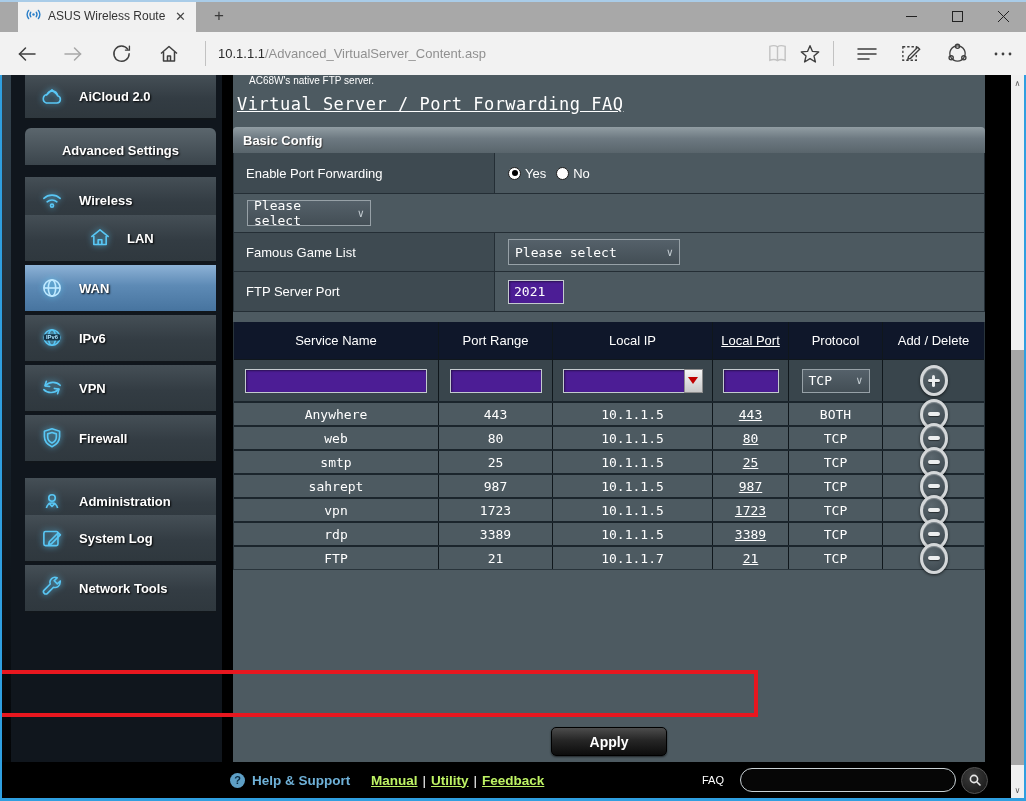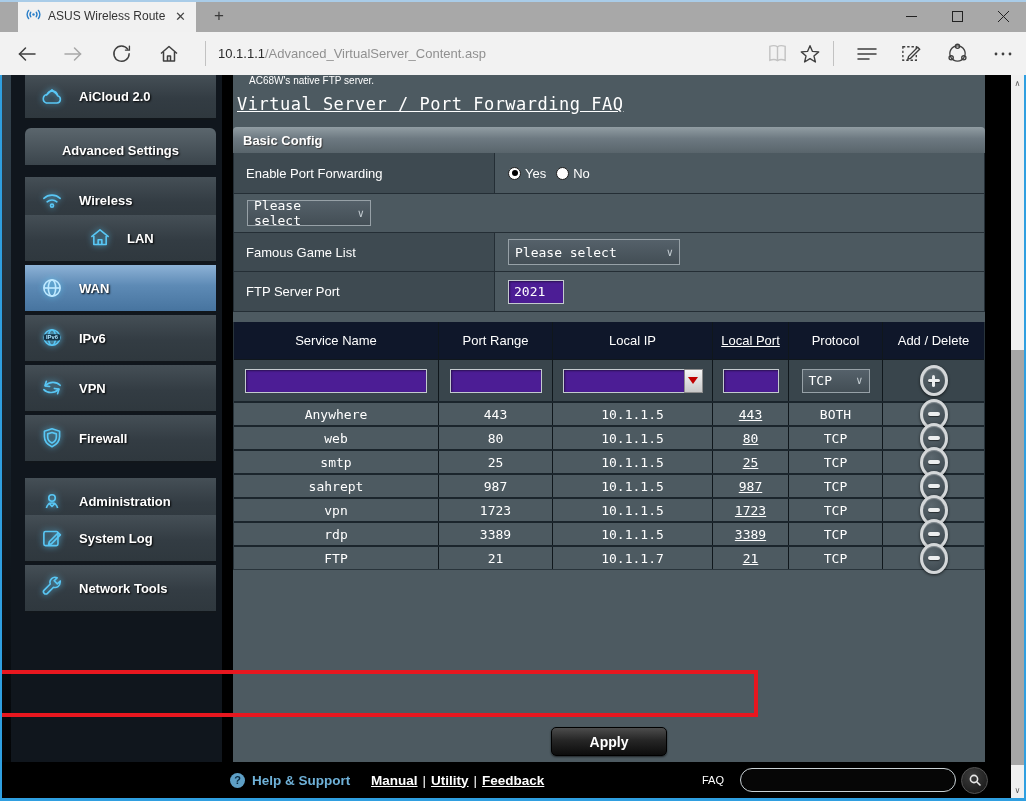--- a/index.html
+++ b/index.html
@@ -103,21 +103,21 @@
   .red-frame { position:absolute; left:229px; top:595px; width:762px; height:47px;
     border:4px solid #e8171f; z-index:8; pointer-events:none; }
   
   .footer { position:absolute; left:0; top:687px; width:1011px; height:36px; background:#000;
     display:flex; align-items:center; }
   .help { position:absolute; left:230px; display:flex; align-items:center; gap:7px;
     color:#6fb1d8; font-weight:bold; font-size:13.5px; }
   .qmark { width:15px; height:15px; border-radius:50%; background:#5e9fc6; color:#07293f;
     font-size:11px; font-weight:bold; display:flex; align-items:center; justify-content:center; }
   .flinks { position:absolute; left:371px; font-size:13.5px; color:#fff; font-weight:bold; }
-  .flinks a { color:#ffffff; text-decoration:underline; }
+  .flinks a { color:#bef264; text-decoration:underline; }
   .fsep { font-weight:normal; padding:0 5px; }
   .faq-lab { position:absolute; left:702px; color:#fff; font-size:11px; }
   .faq-pill { position:absolute; left:740px; width:216px; height:24px; border-radius:12px;
     border:1px solid #c9d1d5; background:#060606; color:#fff; padding:0 10px; font-size:13px; }
   .faq-btn { position:absolute; left:961px; width:27px; height:27px; border-radius:50%;
     background:radial-gradient(circle at 40% 30%, #3c3c3c, #141414); border:1px solid #555;
     display:flex; align-items:center; justify-content:center; }
   
   .sbar { position:absolute; left:1011px; top:0; width:13px; height:723px; background:#f0f0f0; }
   .sarrow { position:absolute; left:0; width:13px; height:16px; display:flex; align-items:center; justify-content:center; color:#5a5a5a; font-size:8px; }

